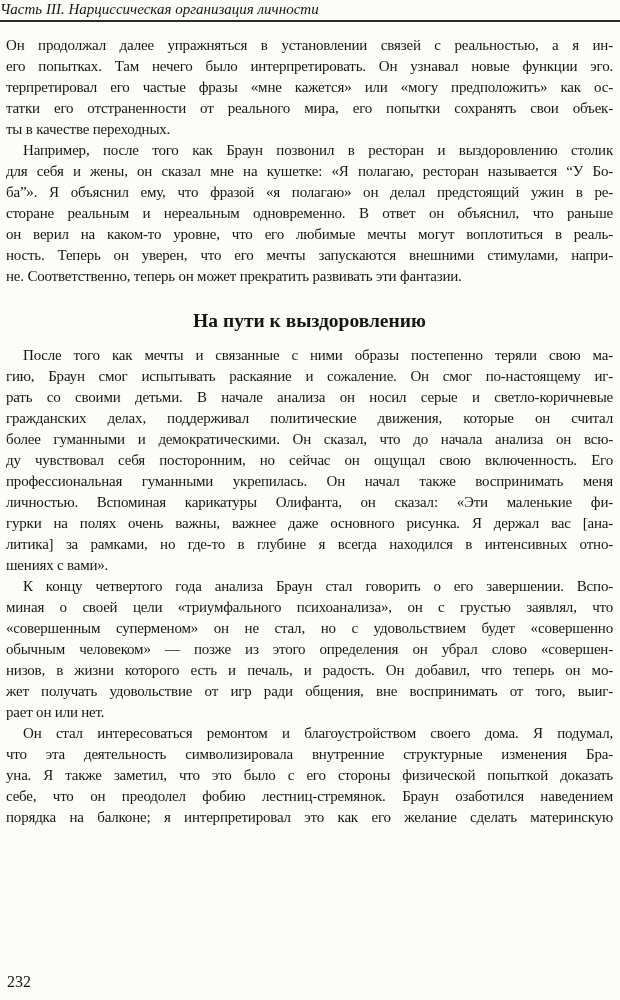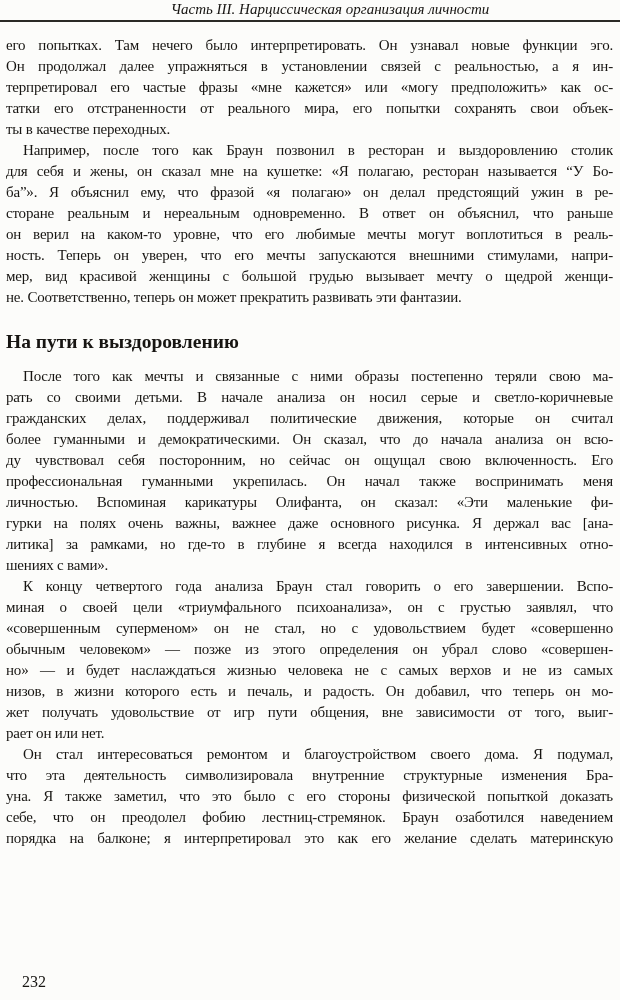--- a/index.html
+++ b/index.html
@@ -8,25 +8,24 @@
     width: 620px;
     height: 1000px;
     margin: 0 auto;
     background: #fcfcfa;
     color: #171512;
     font-family: "Liberation Serif", "DejaVu Serif", serif;
     overflow: hidden;
   }
   .running-head {
     padding-top: 1px;
-    text-align: center;
+    text-align: left;
     font-style: italic;
     font-size: 15px;
     line-height: 17px;
-    padding-left: 40px;
   }
   .head-rule {
     border: 0;
     border-top: 2px solid #2b2a26;
     margin: 2px 0 0 0;
   }
   .content { margin: 13px 7px 0 6px; }
   .para { margin: 0; }
   .line {
     font-size: 15px;
@@ -34,76 +33,76 @@
     letter-spacing: -0.2px;
     text-align: justify;
     text-align-last: justify;
     overflow: hidden;
   }
   .line.endline { text-align-last: left; }
   .line.indent { text-indent: 17px; }
   .section-heading {
     font-size: 19.5px;
     font-weight: bold;
+    text-align: center;
     margin: 23px 0 13px 0;
     letter-spacing: 0;
   }
   .page-number {
     position: absolute;
-    left: 22px;
+    left: 7px;
     bottom: 9px;
     font-size: 16px;
   }
 </style>
 </head>
 <body>
 
 <div class="page">
   <div class="running-head">Часть III. Нарциссическая организация личности</div>
   <hr class="head-rule">
 
   <div class="content">
       <div class="para">
+        <div class="line">Он продолжал далее упражняться в установлении связей с реальностью, а я ин-</div>
         <div class="line">его попытках. Там нечего было интерпретировать. Он узнавал новые функции эго.</div>
-        <div class="line">Он продолжал далее упражняться в установлении связей с реальностью, а я ин-</div>
         <div class="line">терпретировал его частые фразы «мне кажется» или «могу предположить» как ос-</div>
         <div class="line">татки его отстраненности от реального мира, его попытки сохранять свои объек-</div>
         <div class="line endline">ты в качестве переходных.</div>
       </div>
       <div class="para">
         <div class="line indent">Например, после того как Браун позвонил в ресторан и выздоровлению столик</div>
         <div class="line">для себя и жены, он сказал мне на кушетке: «Я полагаю, ресторан называется “У Бо-</div>
         <div class="line">ба”». Я объяснил ему, что фразой «я полагаю» он делал предстоящий ужин в ре-</div>
         <div class="line">сторане реальным и нереальным одновременно. В ответ он объяснил, что раньше</div>
         <div class="line">он верил на каком-то уровне, что его любимые мечты могут воплотиться в реаль-</div>
         <div class="line">ность. Теперь он уверен, что его мечты запускаются внешними стимулами, напри-</div>
-        <div class="line">мер, вид красивой женщины с большой грудью вызывает мечту о щедрой женщи-</div>
         <div class="line endline">не. Соответственно, теперь он может прекратить развивать эти фантазии.</div>
       </div>
       <h2 class="section-heading">На пути к выздоровлению</h2>
       <div class="para">
         <div class="line indent">После того как мечты и связанные с ними образы постепенно теряли свою ма-</div>
+        <div class="line">гию, Браун смог испытывать раскаяние и сожаление. Он смог по-настоящему иг-</div>
         <div class="line">рать со своими детьми. В начале анализа он носил серые и светло-коричневые</div>
         <div class="line">гражданских делах, поддерживал политические движения, которые он считал</div>
         <div class="line">более гуманными и демократическими. Он сказал, что до начала анализа он всю-</div>
         <div class="line">ду чувствовал себя посторонним, но сейчас он ощущал свою включенность. Его</div>
         <div class="line">профессиональная гуманными укрепилась. Он начал также воспринимать меня</div>
         <div class="line">личностью. Вспоминая карикатуры Олифанта, он сказал: «Эти маленькие фи-</div>
         <div class="line">гурки на полях очень важны, важнее даже основного рисунка. Я держал вас [ана-</div>
         <div class="line">литика] за рамками, но где-то в глубине я всегда находился в интенсивных отно-</div>
         <div class="line endline">шениях с вами».</div>
       </div>
       <div class="para">
         <div class="line indent">К концу четвертого года анализа Браун стал говорить о его завершении. Вспо-</div>
         <div class="line">миная о своей цели «триумфального психоанализа», он с грустью заявлял, что</div>
         <div class="line">«совершенным суперменом» он не стал, но с удовольствием будет «совершенно</div>
         <div class="line">обычным человеком» — позже из этого определения он убрал слово «совершен-</div>
-        <div class="line">но» — и будет наслаждаться жизнью человека не с самых верхов и не из самых</div>
         <div class="line">низов, в жизни которого есть и печаль, и радость. Он добавил, что теперь он мо-</div>
-        <div class="line">жет получать удовольствие от игр пути общения, вне зависимости от того, выиг-</div>
+        <div class="line">жет получать удовольствие от игр ради общения, вне воспринимать от того, выиг-</div>
         <div class="line endline">рает он или нет.</div>
       </div>
       <div class="para">
         <div class="line indent">Он стал интересоваться ремонтом и благоустройством своего дома. Я подумал,</div>
         <div class="line">что эта деятельность символизировала внутренние структурные изменения Бра-</div>
         <div class="line">уна. Я также заметил, что это было с его стороны физической попыткой доказать</div>
         <div class="line">себе, что он преодолел фобию лестниц-стремянок. Браун озаботился наведением</div>
         <div class="line">порядка на балконе; я интерпретировал это как его желание сделать материнскую</div>
       </div>
     </div>

